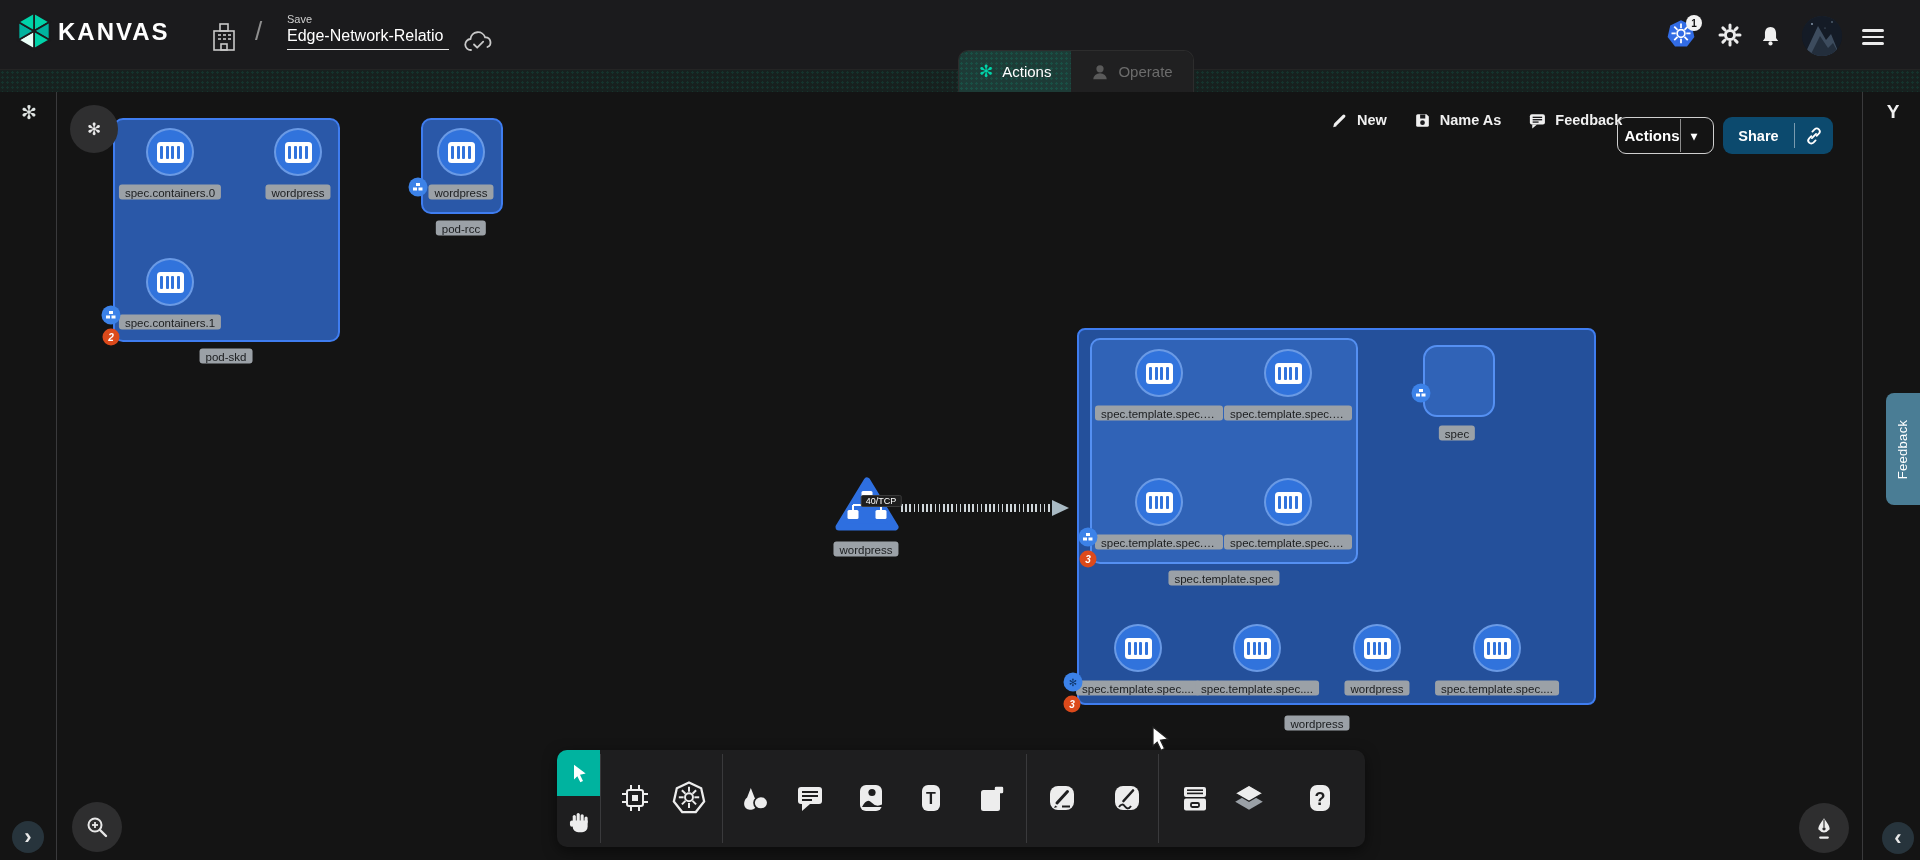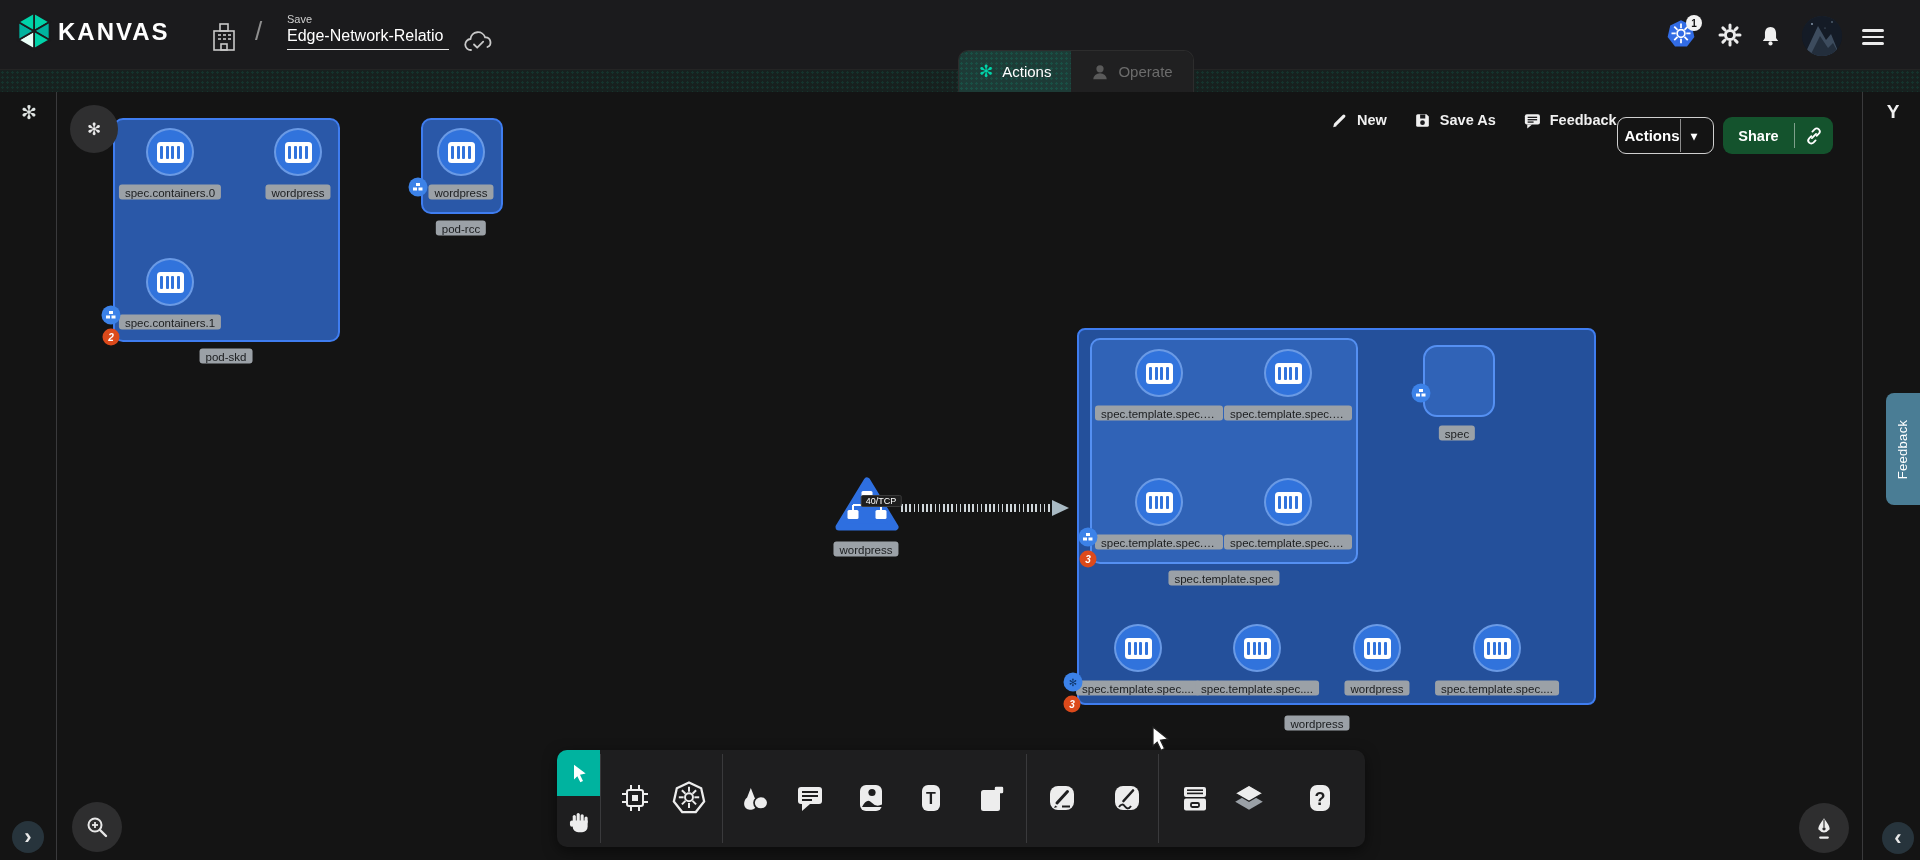--- a/index.html
+++ b/index.html
@@ -44,21 +44,21 @@
   .feedback span{transform:rotate(-90deg);color:#fff;font-size:13px;white-space:nowrap;letter-spacing:.3px;}
 
   
   .actionbar{position:absolute;left:1330px;top:102px;height:36px;display:flex;align-items:center;gap:26px;}
   .act{display:flex;align-items:center;gap:8px;color:#f0f0f0;font-size:14.5px;font-weight:600;cursor:pointer;}
   .btn-actions{position:absolute;left:1617px;top:117px;width:97px;height:37px;border:1px solid #cfcfcf;border-radius:9px;
     display:flex;align-items:center;color:#fff;font-size:15px;font-weight:600;background:transparent;cursor:pointer;}
   .btn-actions .lbl{flex:1;text-align:center;}
   .btn-actions .sep{width:1px;height:100%;background:#8b8b8b;}
   .btn-actions .car{width:26px;text-align:center;font-size:12px;color:#fff;}
-  .btn-share{position:absolute;left:1723px;top:117px;width:110px;height:37px;background:#14532d;border:none;border-radius:9px;
+  .btn-share{position:absolute;left:1723px;top:117px;width:110px;height:37px;background:#0c4a6e;border:none;border-radius:9px;
     display:flex;align-items:center;color:#fff;font-weight:700;font-size:14.5px;cursor:pointer;padding:0;}
   .btn-share .txt{flex:1;text-align:center;}
   .btn-share .sep{width:1px;height:70%;background:rgba(255,255,255,.45);}
   .btn-share .lnk{width:38px;display:flex;align-items:center;justify-content:center;}
 
   
   .grp{position:absolute;background:#2a58a8;border:2px solid #3f7df0;border-radius:10px;}
   .grp-inner{background:#3063b7;border:2px solid #5590f2;}
   .grp-outer{background:#24509b;border-radius:8px;}
   .node{position:absolute;width:48px;height:48px;border-radius:50%;background:#3173dc;border:2px solid rgba(255,255,255,.28);
@@ -242,21 +242,21 @@
         <polygon points="4,20.5 5.2,16.2 8.2,19.2" fill="#f0f0f0"></polygon>
       </svg>
       <span>New</span>
     </div>
     <div class="act">
       <svg width="19" height="19" viewBox="0 0 24 24">
         <path d="M4,6 a2,2 0 0 1 2,-2 L17,4 L20,7 L20,18 a2,2 0 0 1 -2,2 L6,20 a2,2 0 0 1 -2,-2 Z" fill="#f0f0f0"></path>
         <rect x="9" y="4.5" width="6.5" height="5" fill="#1b1b1d"></rect>
         <circle cx="12" cy="14.8" r="3" fill="#1b1b1d"></circle>
       </svg>
-      <span>Save As</span>
+      <span>Name As</span>
     </div>
     <div class="act">
       <svg width="20" height="19" viewBox="0 0 24 24">
         <rect x="3" y="4" width="19" height="13" rx="2.5" fill="#f0f0f0"></rect>
         <polygon points="6,17 6,22 12,17" fill="#f0f0f0"></polygon>
         <line x1="6.5" y1="8" x2="18.5" y2="8" stroke="#1b1b1d" stroke-width="1.7"></line>
         <line x1="6.5" y1="11" x2="18.5" y2="11" stroke="#1b1b1d" stroke-width="1.7"></line>
         <line x1="6.5" y1="14" x2="14" y2="14" stroke="#1b1b1d" stroke-width="1.7"></line>
       </svg>
       <span>Feedback</span>

